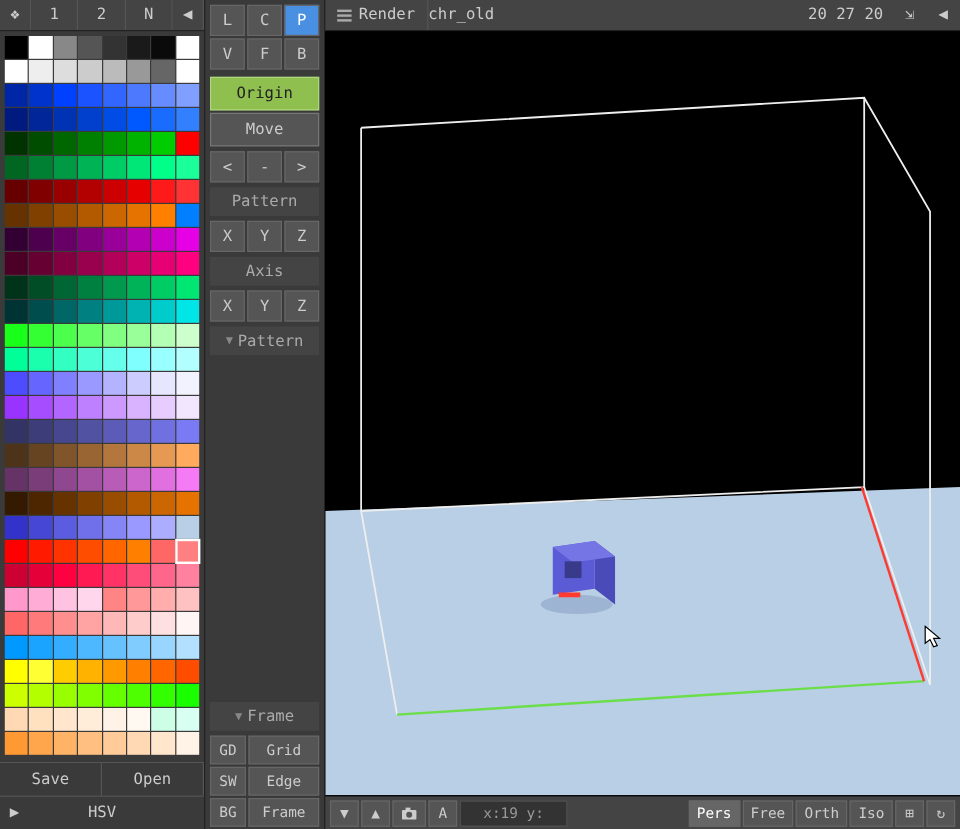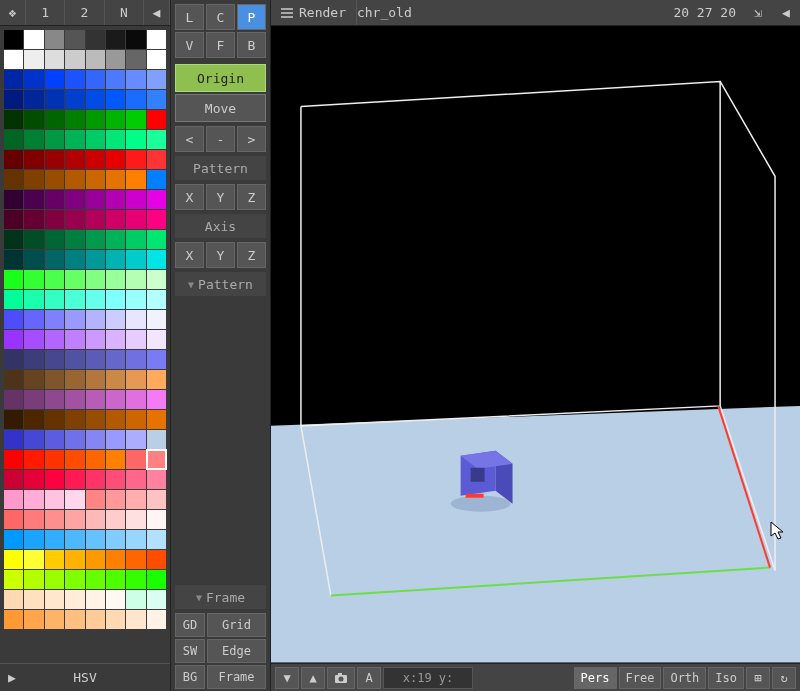--- a/index.html
+++ b/index.html
@@ -315,20 +315,24 @@
         <div class="sw" style="background: rgb(217, 255, 242);"></div>
         <div class="sw" style="background: rgb(255, 153, 51);"></div>
         <div class="sw" style="background: rgb(255, 166, 77);"></div>
         <div class="sw" style="background: rgb(255, 179, 102);"></div>
         <div class="sw" style="background: rgb(255, 191, 128);"></div>
         <div class="sw" style="background: rgb(255, 204, 153);"></div>
         <div class="sw" style="background: rgb(255, 217, 179);"></div>
         <div class="sw" style="background: rgb(255, 230, 204);"></div>
         <div class="sw" style="background: rgb(255, 242, 230);"></div>
       </div>
+    <div class="palette-bot">
+      <div class="pb-btn">Save</div>
+      <div class="pb-btn">Open</div>
+    </div>
     <div class="palette-hsv">
       <div class="hsv-arr">▶</div>
       <div class="hsv-lbl">HSV</div>
       <div class="hsv-arr"></div>
     </div>
   </div>
 
   <div class="brush-col">
     <div class="grid3">
       <div class="g3b">L</div>

